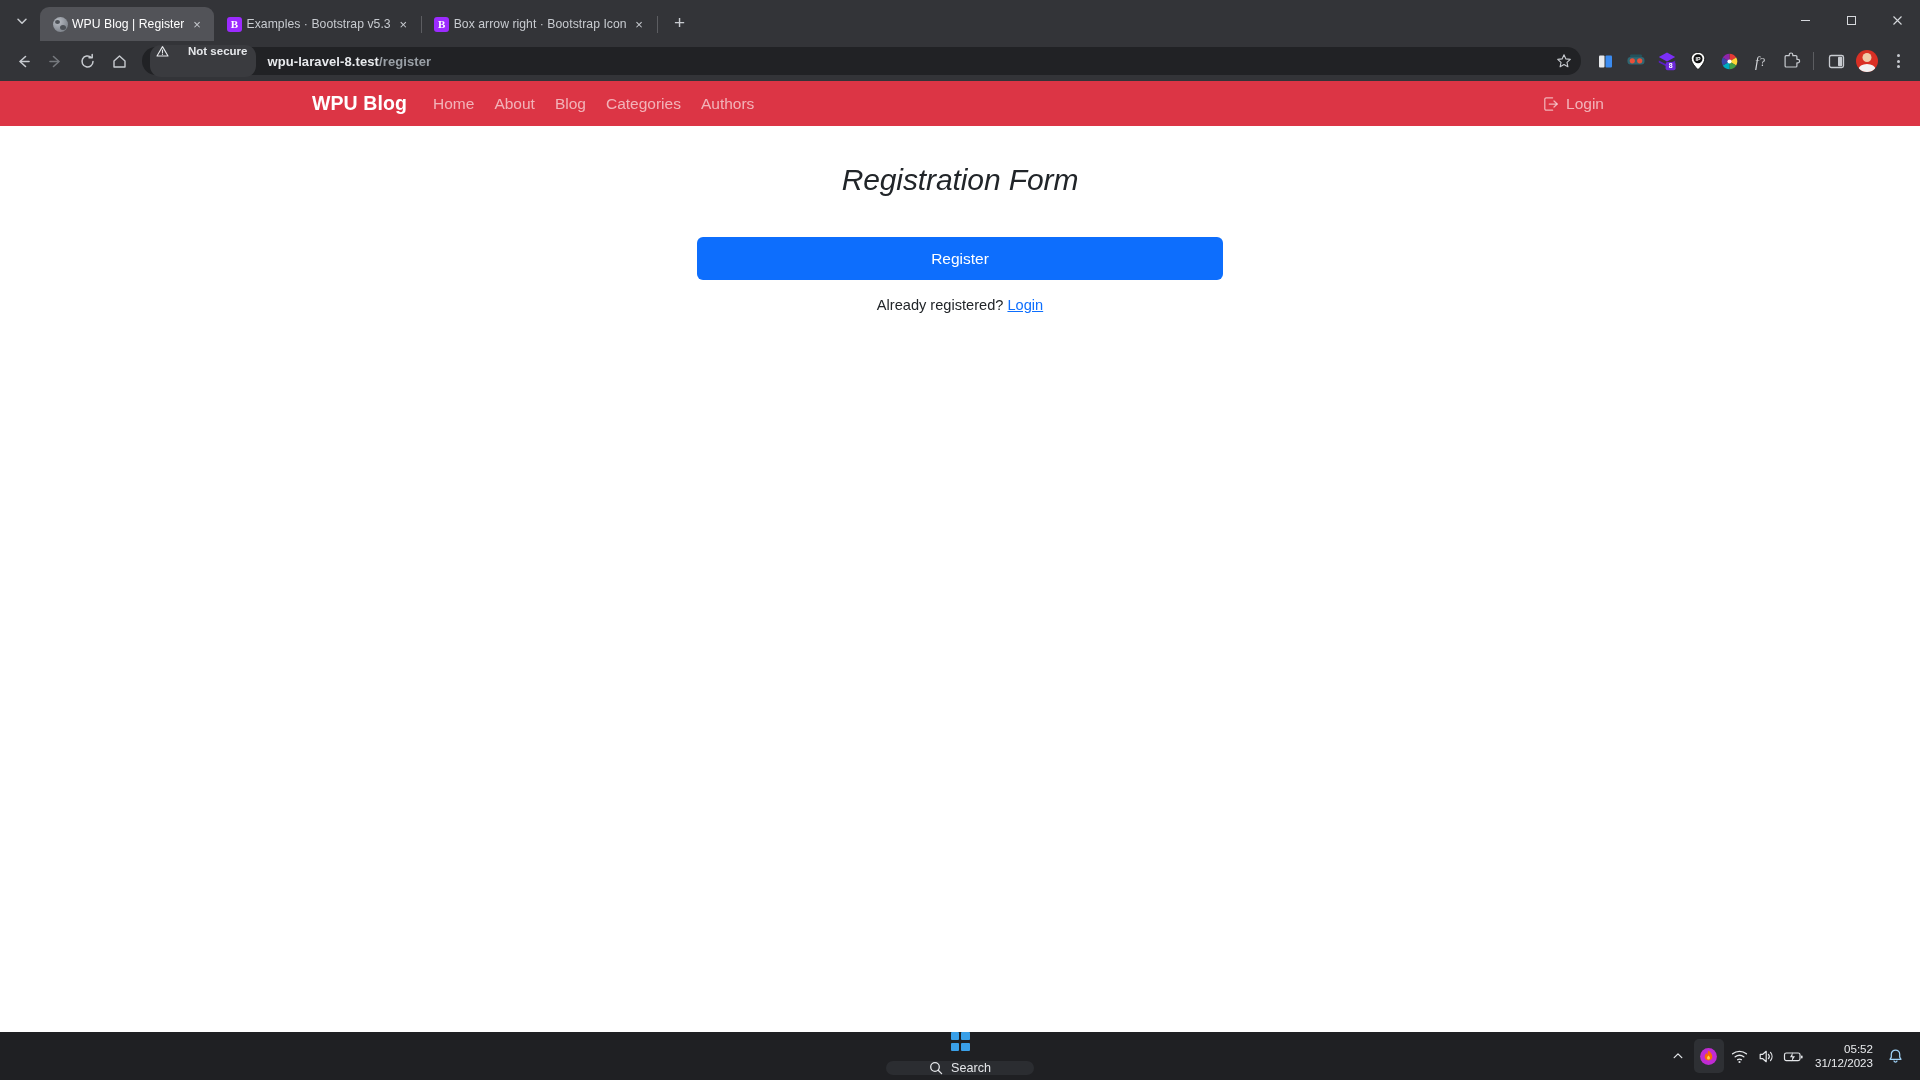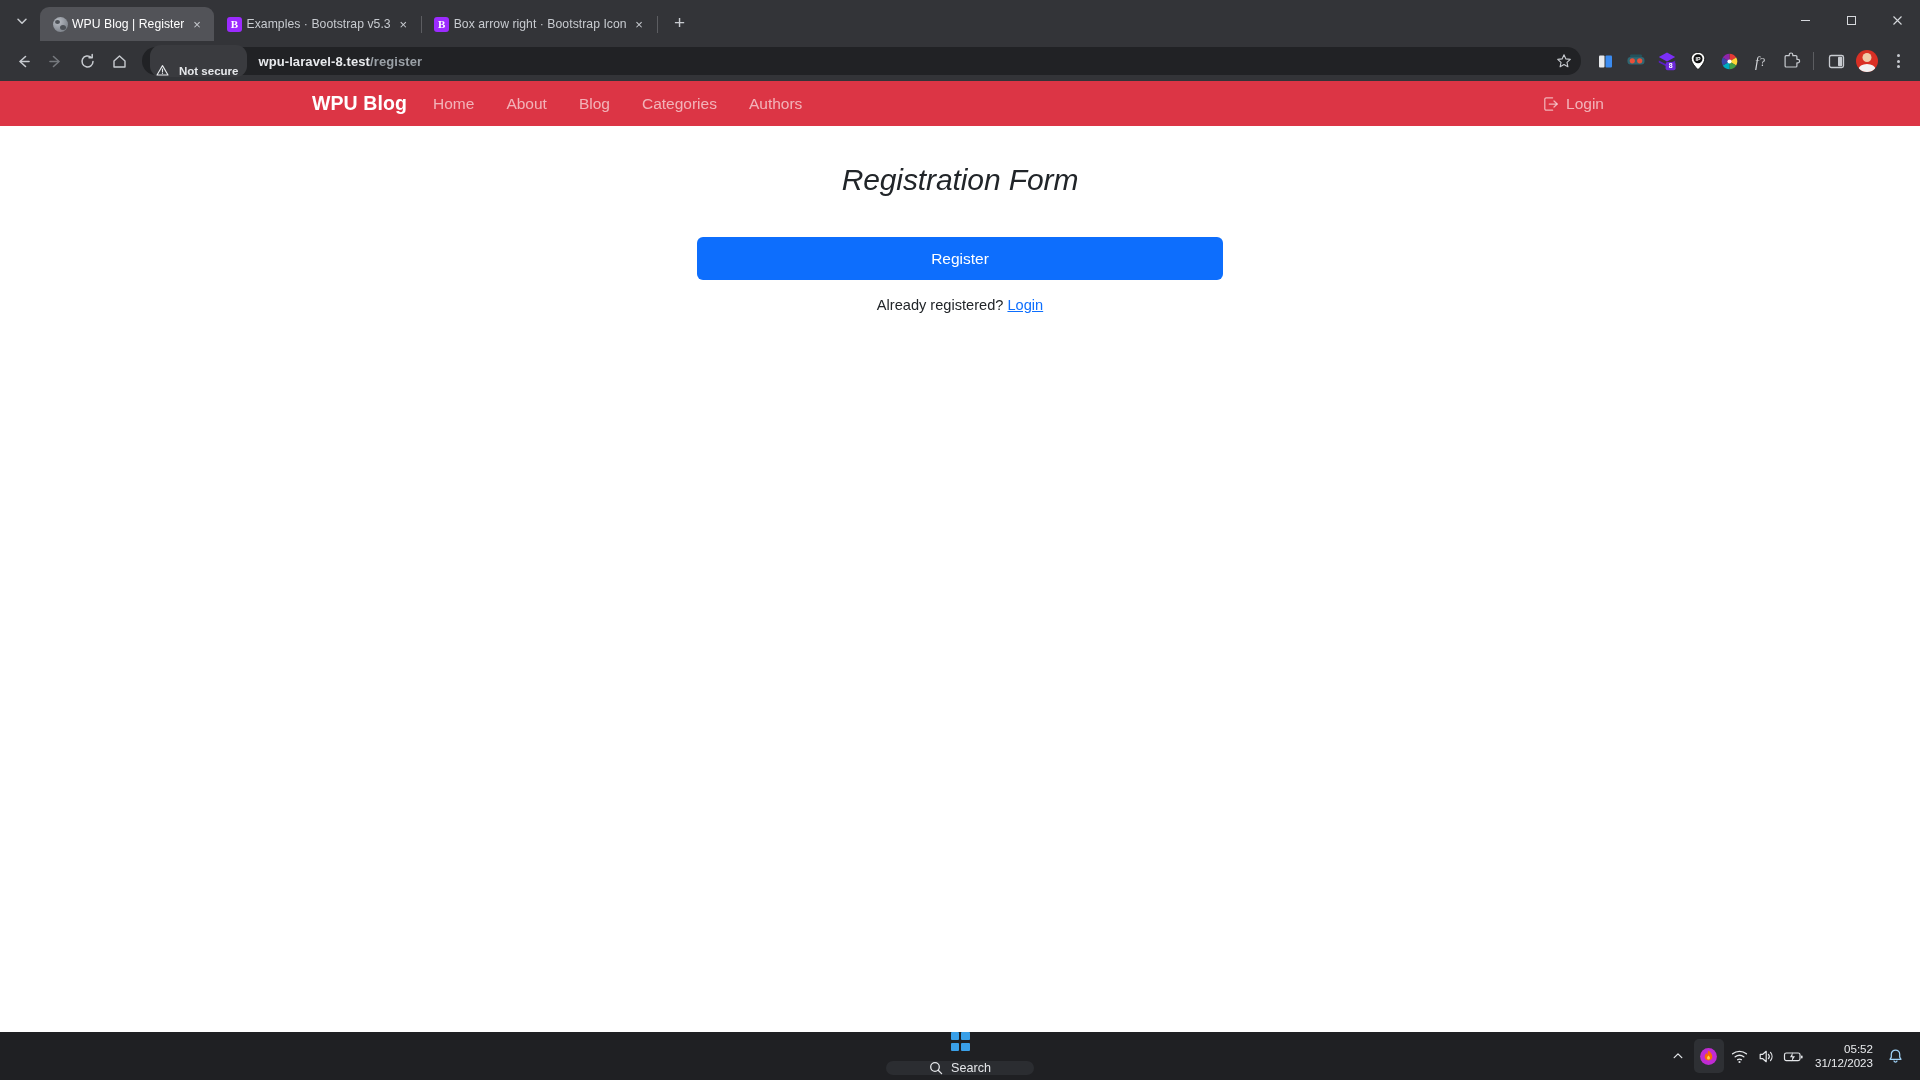--- a/index.html
+++ b/index.html
@@ -79,21 +79,21 @@
     width:30px; height:30px; border-radius:50%; display:flex;
     align-items:center; justify-content:center; color:#c8cbd0; cursor:pointer; flex:none;
   }
   .nav-btn.dim { color:#76797e; }
   .omnibox {
     flex:1; height:28px; background:#212225; border-radius:14px;
     display:flex; align-items:center; margin:0 8px 0 6px; padding:0 4px 0 8px;
     position:relative; cursor:text;
   }
   .notsecure {
-    display:flex; align-items:flex-end; gap:10px; height:32px;
+    display:flex; align-items:flex-start; gap:19px; height:32px;
     padding:0 9px 0 6px; border-radius:11px; background:#3a3b3f;
     color:#e6e8eb; font-size:11.5px; font-weight:bold; flex:none;
   }
   .url { margin-left:11px; font-size:13px; color:#e8eaed; letter-spacing:.1px;font-weight:bold; }
   .url .path { color:#9aa0a6; }
   .star { margin-left:auto; width:26px; height:26px; display:flex; align-items:center; justify-content:center; color:#c8cbd0; cursor:pointer; }
   .ext-row { display:flex; align-items:center; gap:3px; flex:none; }
   .ext {
     width:28px; height:28px; display:flex; align-items:center; justify-content:center;
     border-radius:50%; cursor:pointer; position:relative;
@@ -122,21 +122,21 @@
     padding:0 0 0 0;
   }
   .navbar-inner {
     width:1320px; margin:0 auto; display:flex; align-items:center; height:100%;
     padding:0 12px;
   }
   .brand {
     color:#ffffff; font-size:19.5px; font-weight:bold; margin-right:16px;
     letter-spacing:.1px; cursor:pointer;
   }
-  .nav-links { display:flex; align-items:center; gap:12px; }
+  .nav-links { display:flex; align-items:center; gap:0; }
   .nav-link {
     color:rgba(255,255,255,.62); font-size:15.5px; padding:0 10px;
     cursor:pointer; white-space:nowrap;
   }
   .nav-right { margin-left:auto; display:flex; align-items:center; }
   .login-link {
     color:rgba(255,255,255,.62); font-size:15.5px; display:flex;
     align-items:center; gap:7px; cursor:pointer; padding-right:4px;
   }
 

